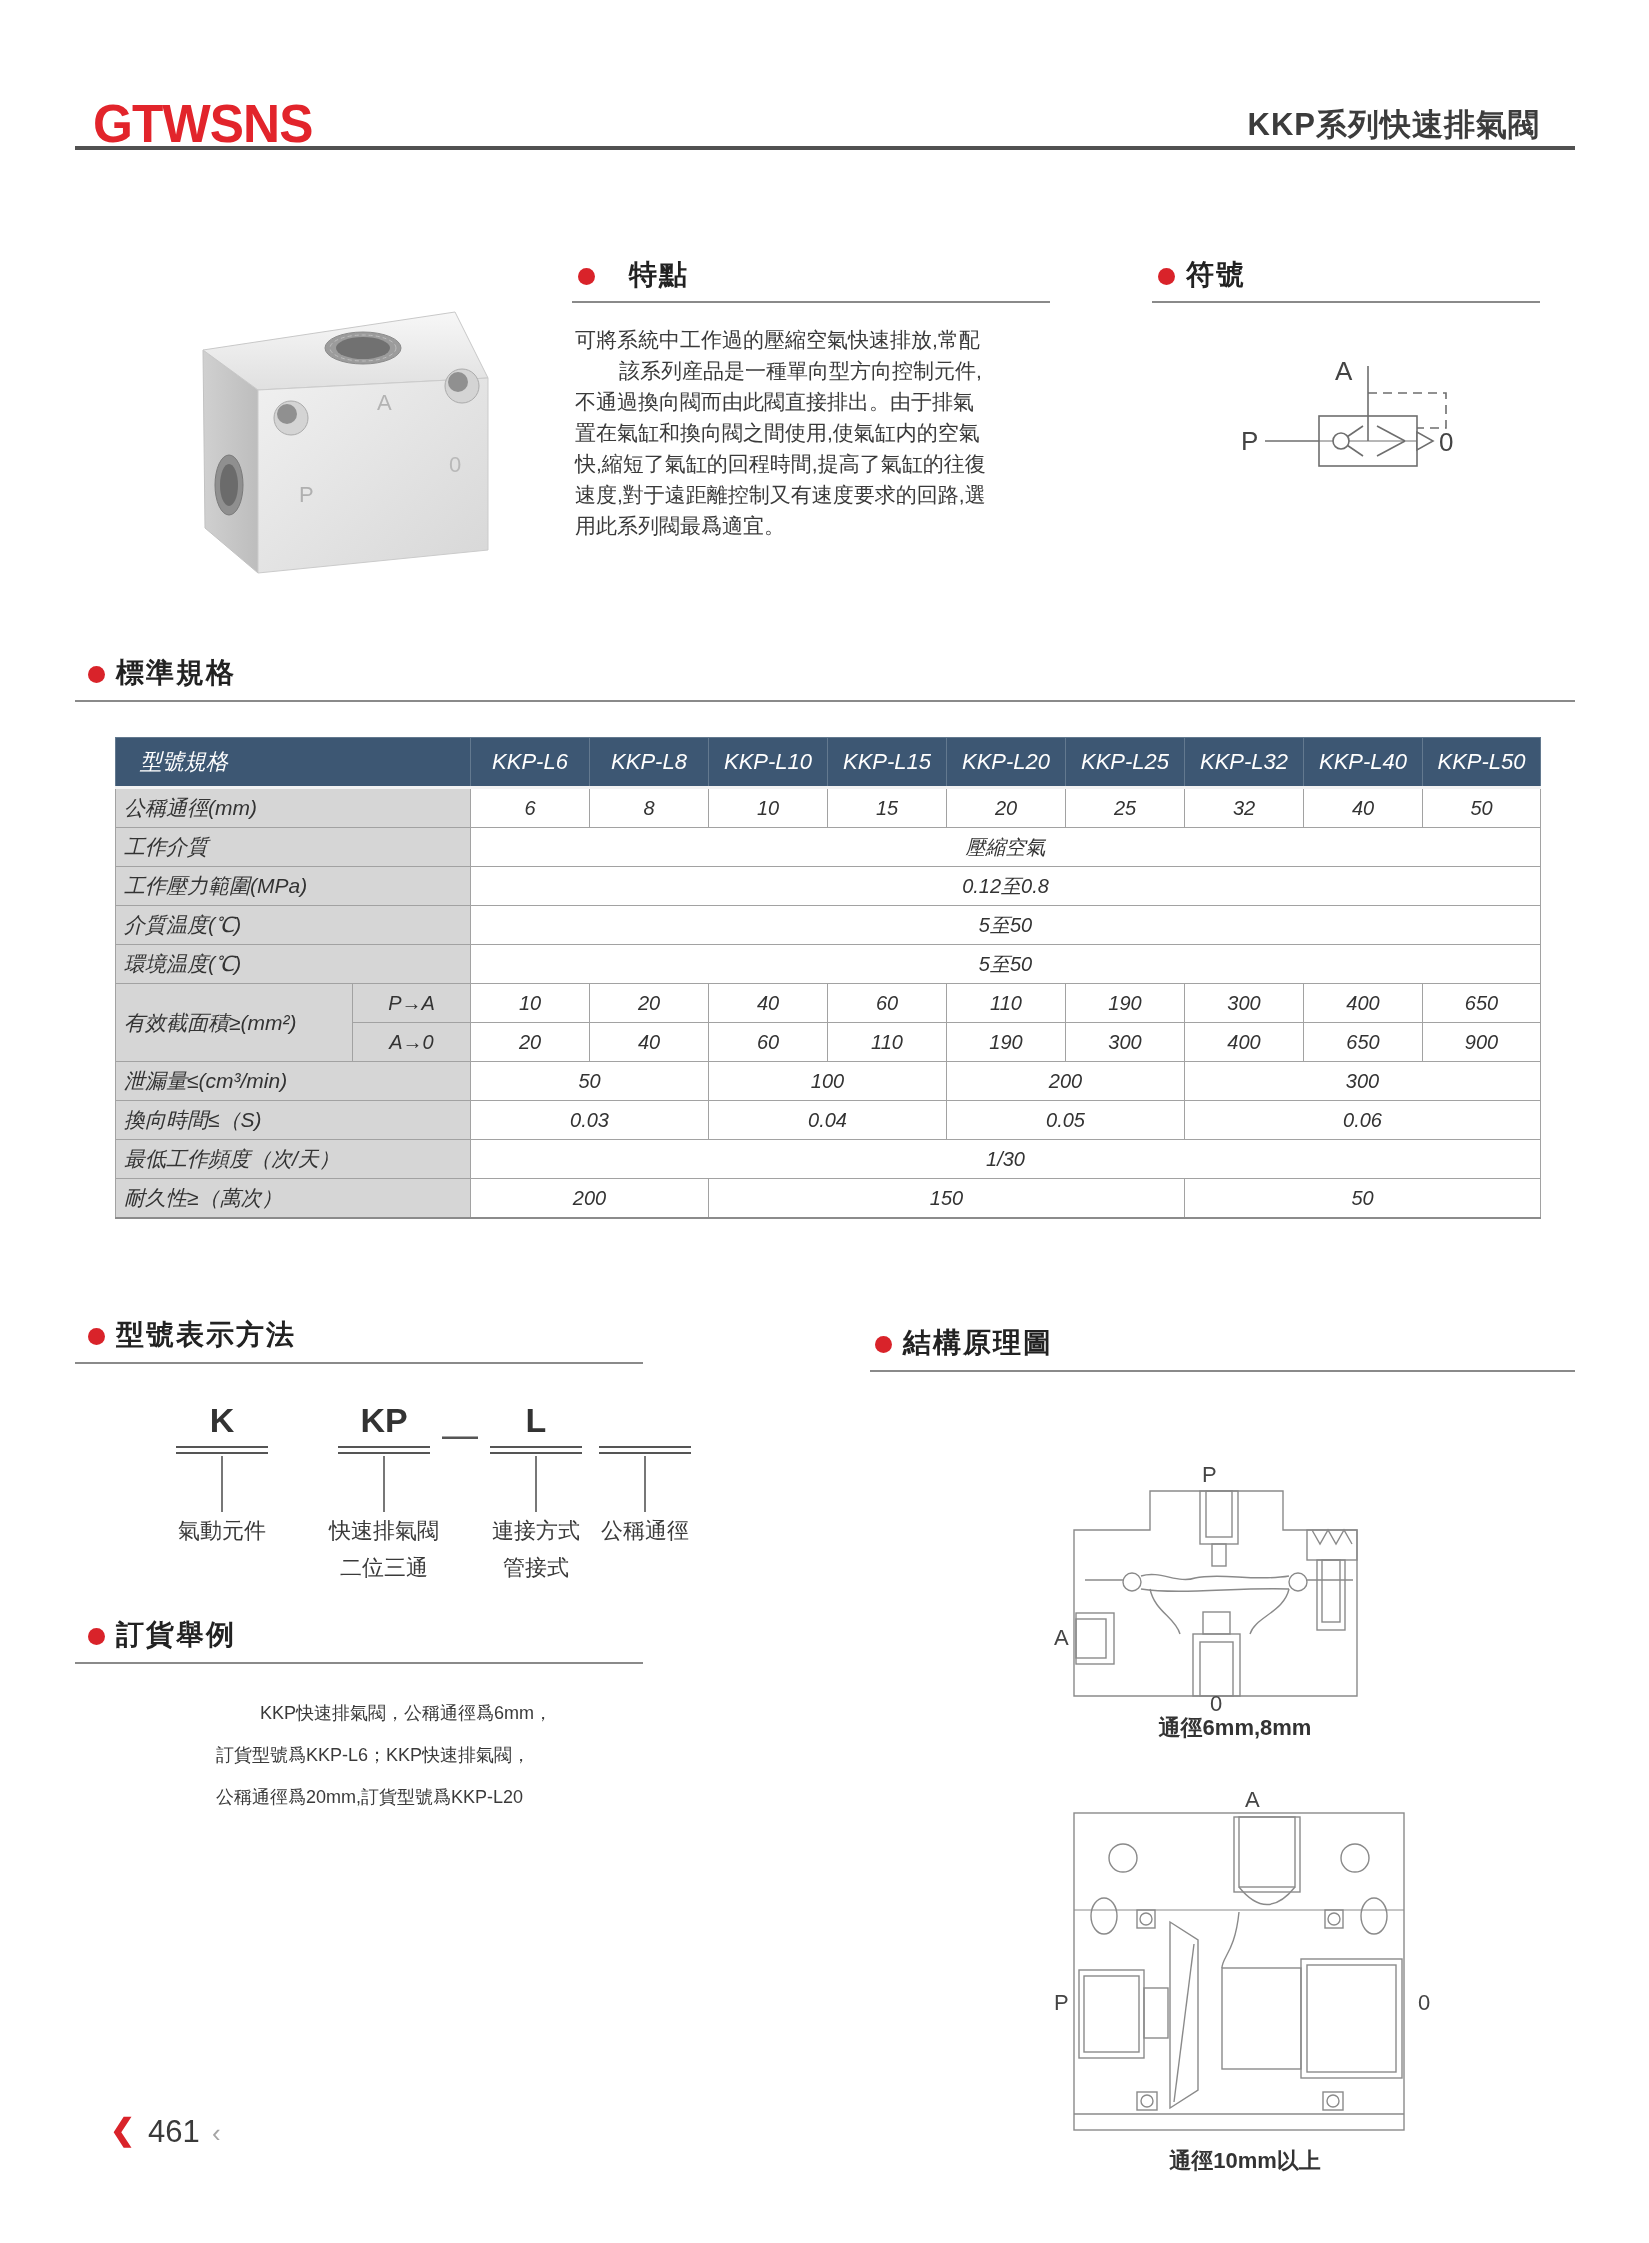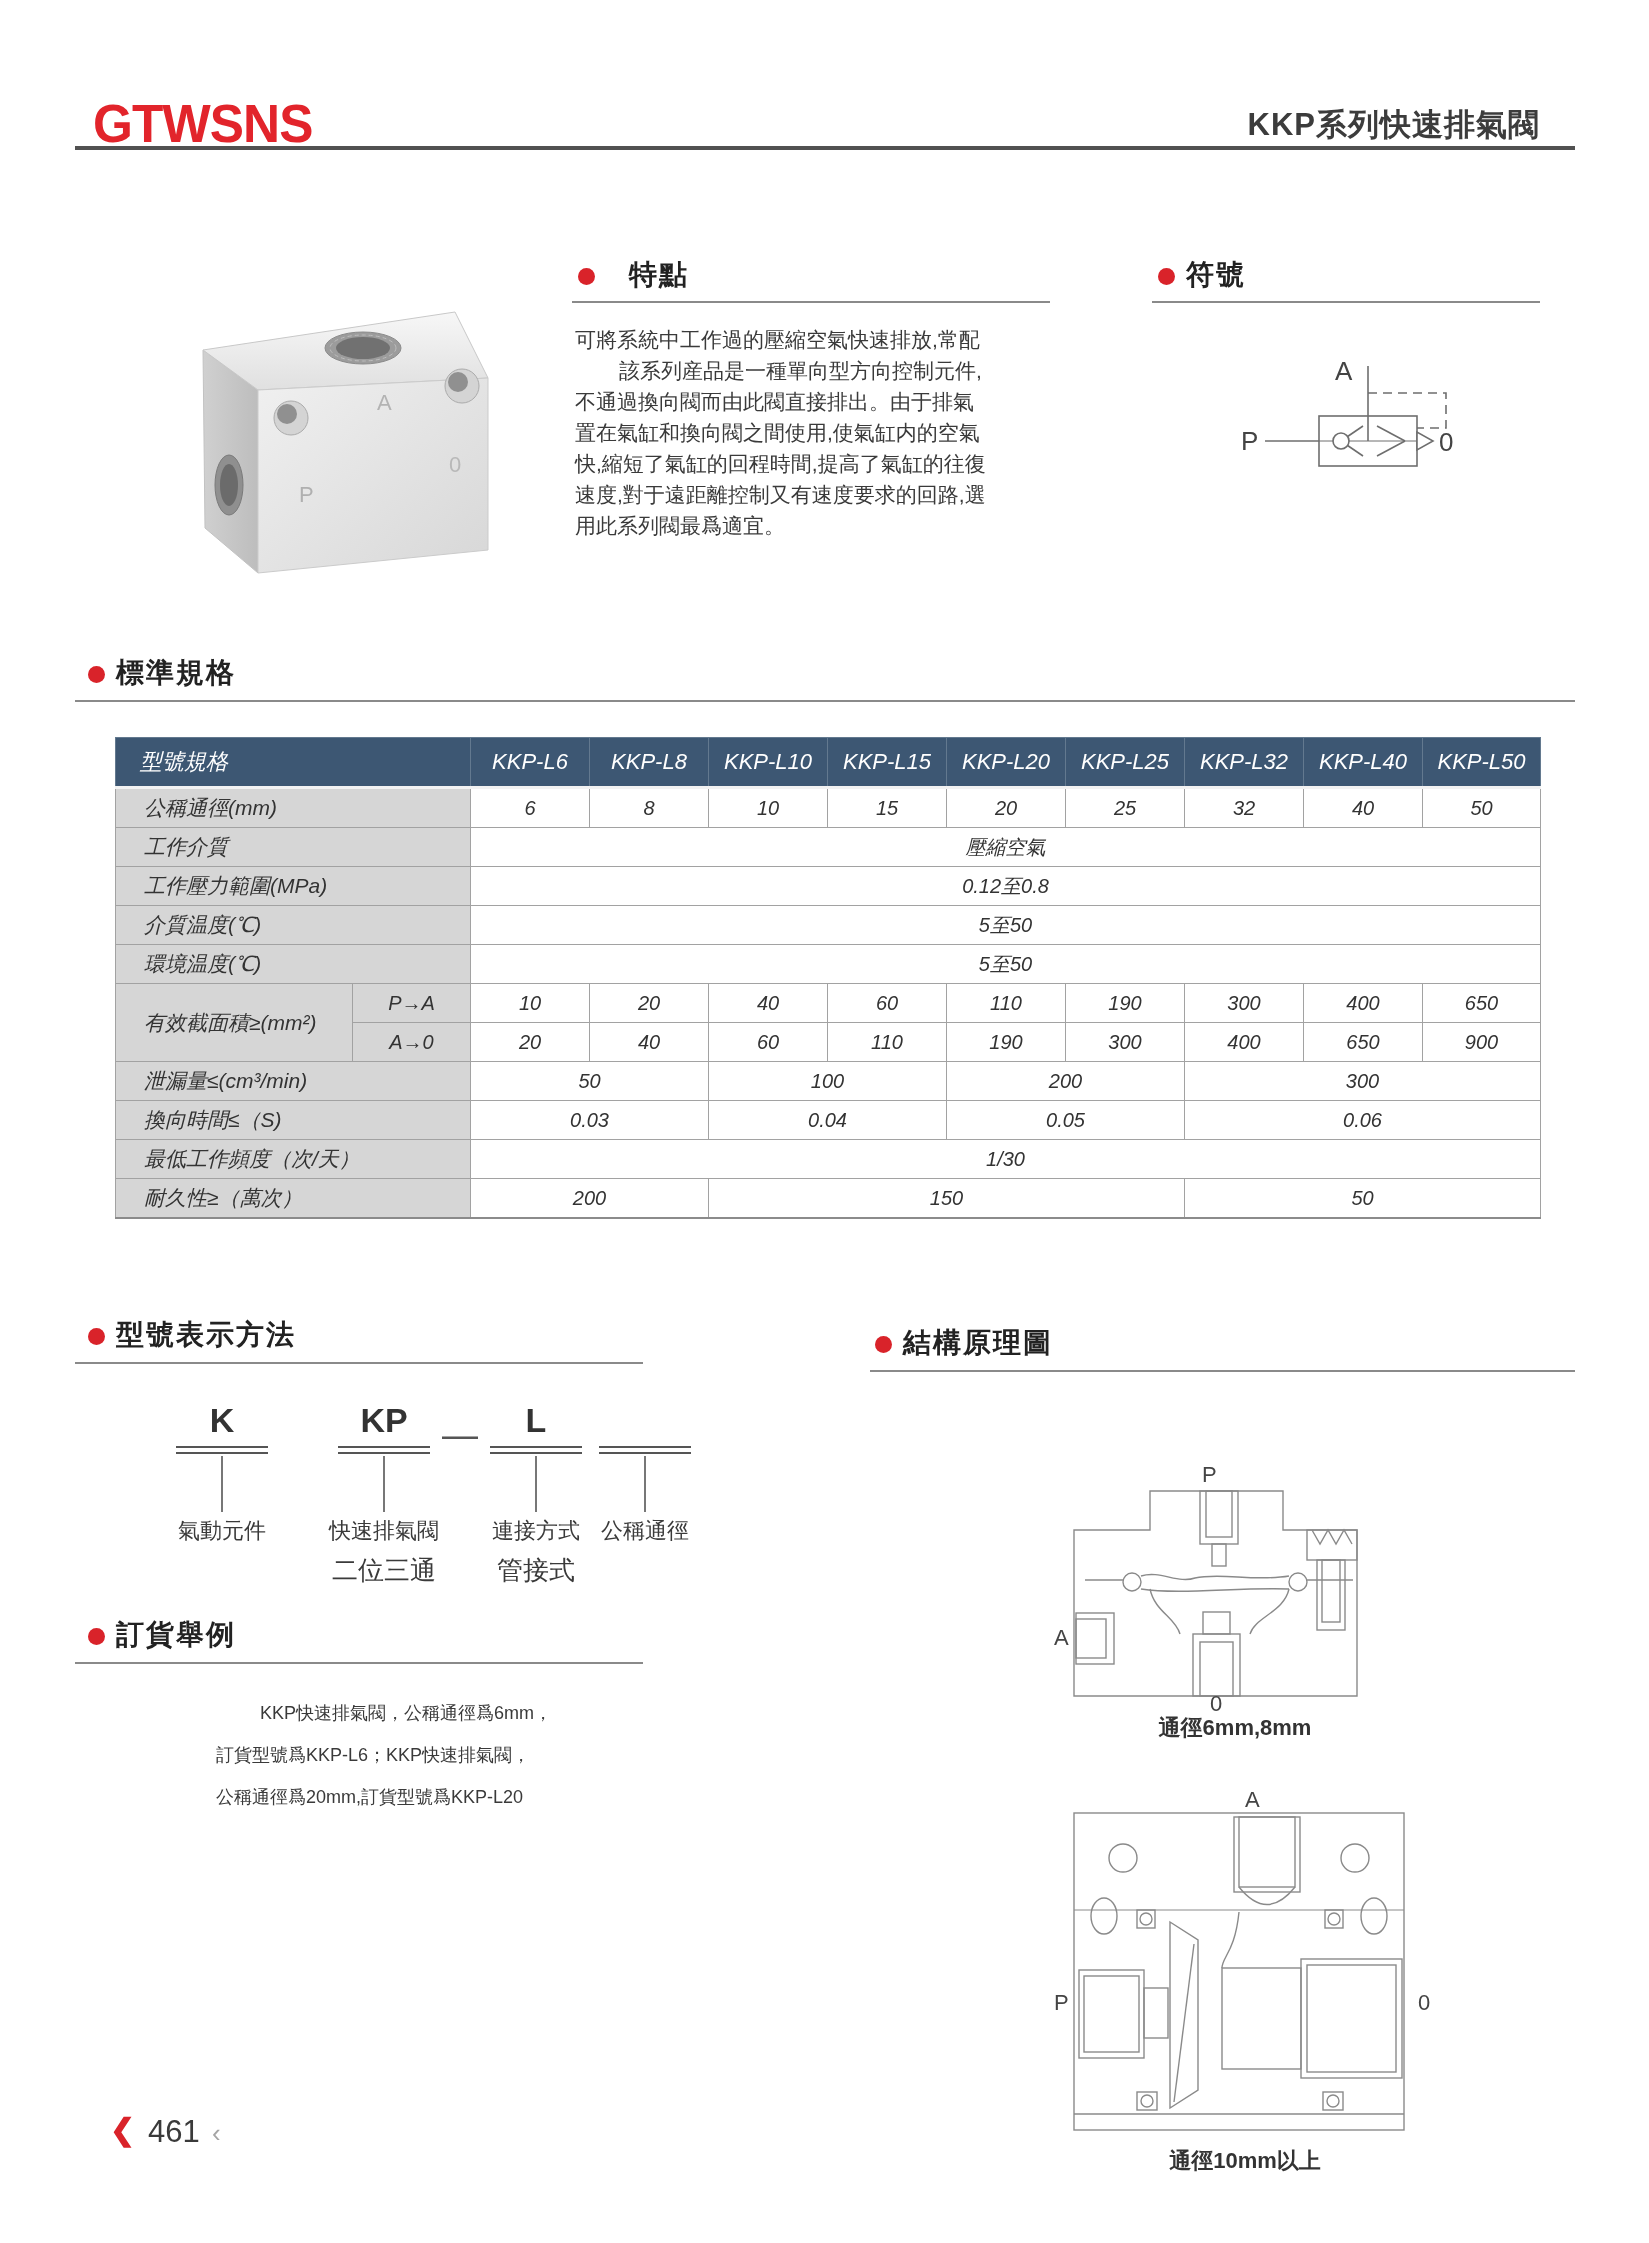--- a/index.html
+++ b/index.html
@@ -23,30 +23,30 @@
   .feat-lines .ln { white-space:nowrap; }
   .feat-lines .indent { padding-left:44px; }
   
   .spec-table { left:115px; top:737px;font-style:italic; }
   table.spec { border-collapse:collapse; table-layout:fixed; width:1426px; background:#fff; border-bottom:2px solid #8b8b8b; }
   table.spec th, table.spec td { border:1px solid #a2a2a2; padding:0 4px; }
   table.spec th { background:#3d5773; color:#fff; font-size:22px; font-weight:400;
                   height:48px; border-color:#63798f; border-bottom:3px solid #f2f2f2; }
   table.spec th.corner { text-align:left; padding-left:24px; }
   table.spec td { height:38px; font-size:20px; text-align:center; color:#333; }
-  table.spec td.lbl { background:#d6d6d6; text-align:left; padding-left:28px; font-size:21px; }
+  table.spec td.lbl { background:#d6d6d6; text-align:left; padding-left:8px; font-size:21px; }
   table.spec td.sub { background:#d6d6d6; text-align:center; padding-left:4px; font-size:20px; }
   
   .mc-wrap { left:95px; top:1398px; width:660px; height:175px; }
   .mc-col { position:absolute; top:0; width:180px; text-align:center; }
   .mc-code { font-size:34px; font-weight:600; color:#333; height:48px; line-height:44px; }
   .mc-underline { width:92px; margin:0 auto; height:4px; border-top:2px solid #555; border-bottom:2px solid #555; }
   .mc-tick { width:2px; height:56px; background:#777; margin:2px auto 0; }
   .mc-label { font-size:22px; color:#3a3a3a; margin-top:4px; }
-  .mc-label2 { font-size:26px; color:#3a3a3a; margin-top:7px; }
+  .mc-label2 { font-size:22px; color:#3a3a3a; margin-top:7px; }
   .mc-dash { position:absolute; left:330px; top:16px; width:70px; font-size:36px; color:#555; text-align:center; }
   
   .order-lines { left:216px; top:1692px; width:520px; font-size:18px; line-height:42px; color:#3a3a3a; }
   .order-lines .indent { padding-left:44px; }
   
   .caption { font-size:22px; color:#333; text-align:center; font-weight:600; }
   
   .foot-arrow-red { left:110px; top:2112px; font-size:30px; color:#d9232a; font-weight:700; }
   .foot-num { left:148px; top:2114px; font-size:31px; color:#3a3a3a; }
   .foot-arrow-gray { left:212px; top:2118px; font-size:26px; color:#a5a5a5; }

